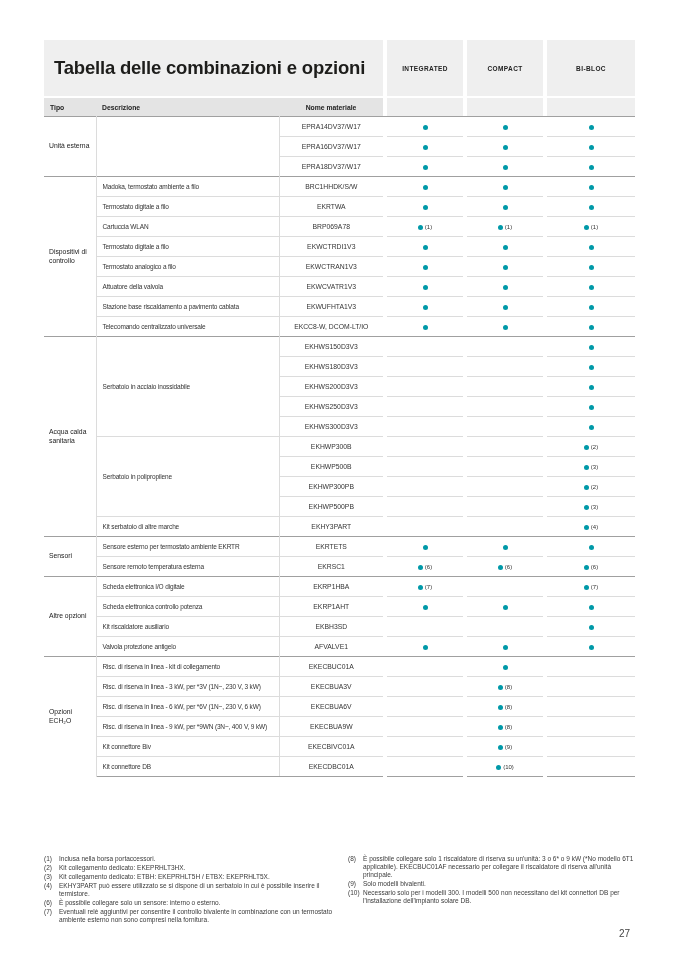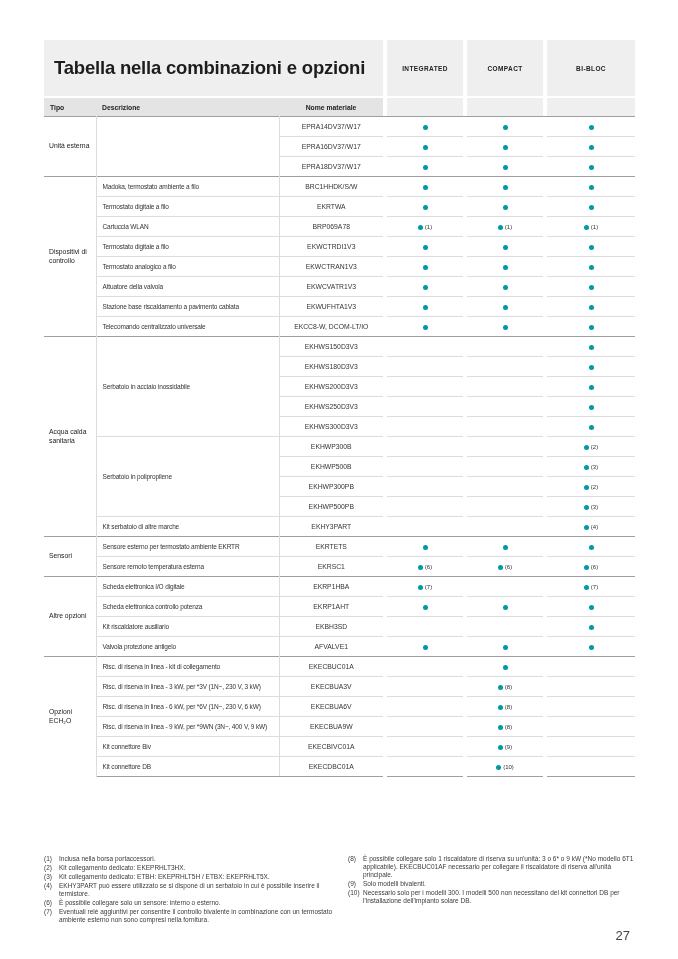--- a/index.html
+++ b/index.html
@@ -51,21 +51,21 @@
   .footnotes{
     position:absolute;top:855px;left:44px;width:591px;display:flex;
     font-size:6.5px;line-height:8px;color:#3a3a3a;
   }
   .fn-col{width:292px;}
   .fn-col.right{margin-left:12px;width:287px;}
   .fn-item{display:flex;margin-bottom:1px;}
   .fn-num{width:15px;flex-shrink:0;}
   .fn-text{flex:1;}
   .page-number{
-    position:absolute;top:928px;right:48px;font-size:13px;color:#444;
+    position:absolute;top:928px;right:48px;font-size:10px;color:#444;
   }
 </style>
 </head>
 <body>
 
 <div class="page">
 
   <div class="tablewrap">
     <table>
       <colgroup>
@@ -74,21 +74,21 @@
           <col class="c-mat">
         <col class="c-gap">
           <col class="c-dot1">
         <col class="c-gap">
           <col class="c-dot2">
         <col class="c-gap">
           <col class="c-dot3">
       </colgroup>
       <thead>
         <tr>
-          <th colspan="3" class="title-cell">Tabella nella combinazioni e opzioni</th>
+          <th colspan="3" class="title-cell">Tabella delle combinazioni e opzioni</th>
           <th class="gap"></th>
           <th class="col-head">INTEGRATED</th>
           <th class="gap"></th>
           <th class="col-head">COMPACT</th>
           <th class="gap"></th>
           <th class="col-head">BI-BLOC</th>
         </tr>
         <tr class="sub-head">
           <th>Tipo</th>
           <th>Descrizione</th>

